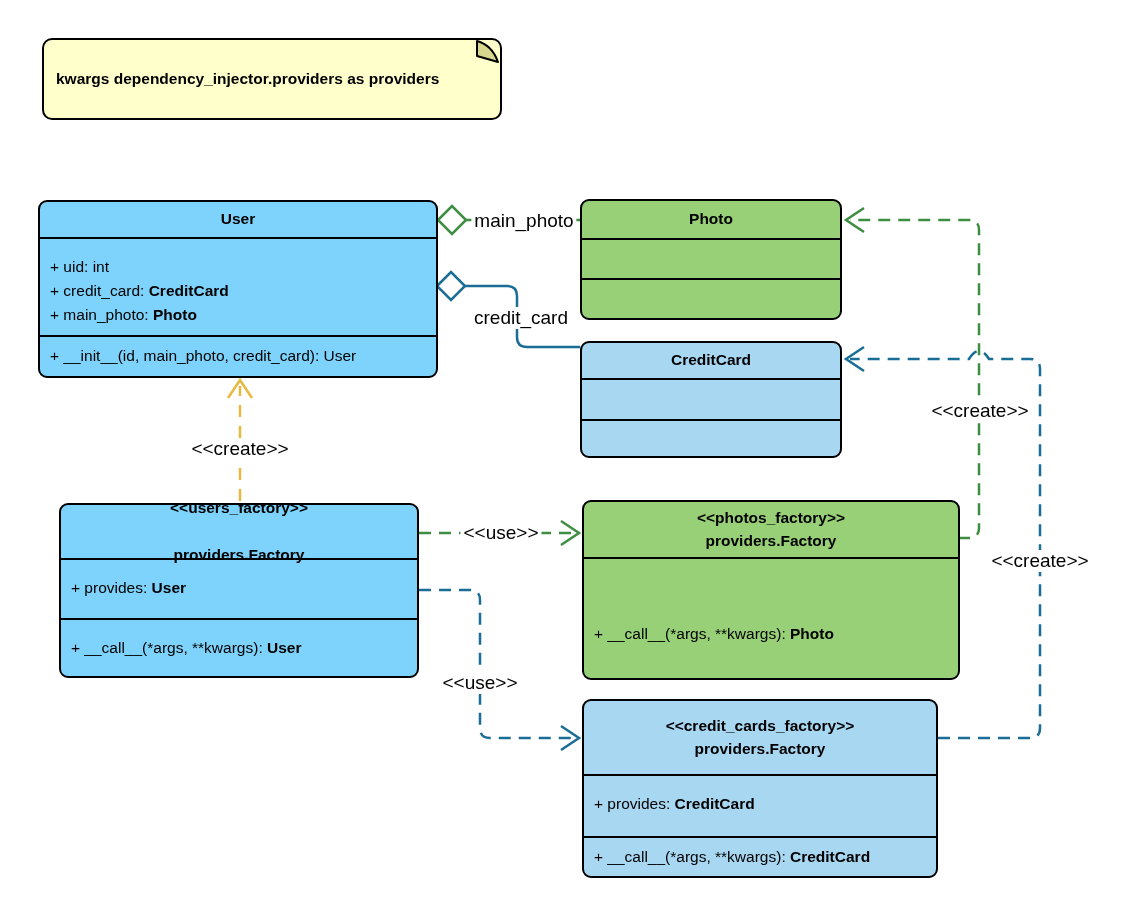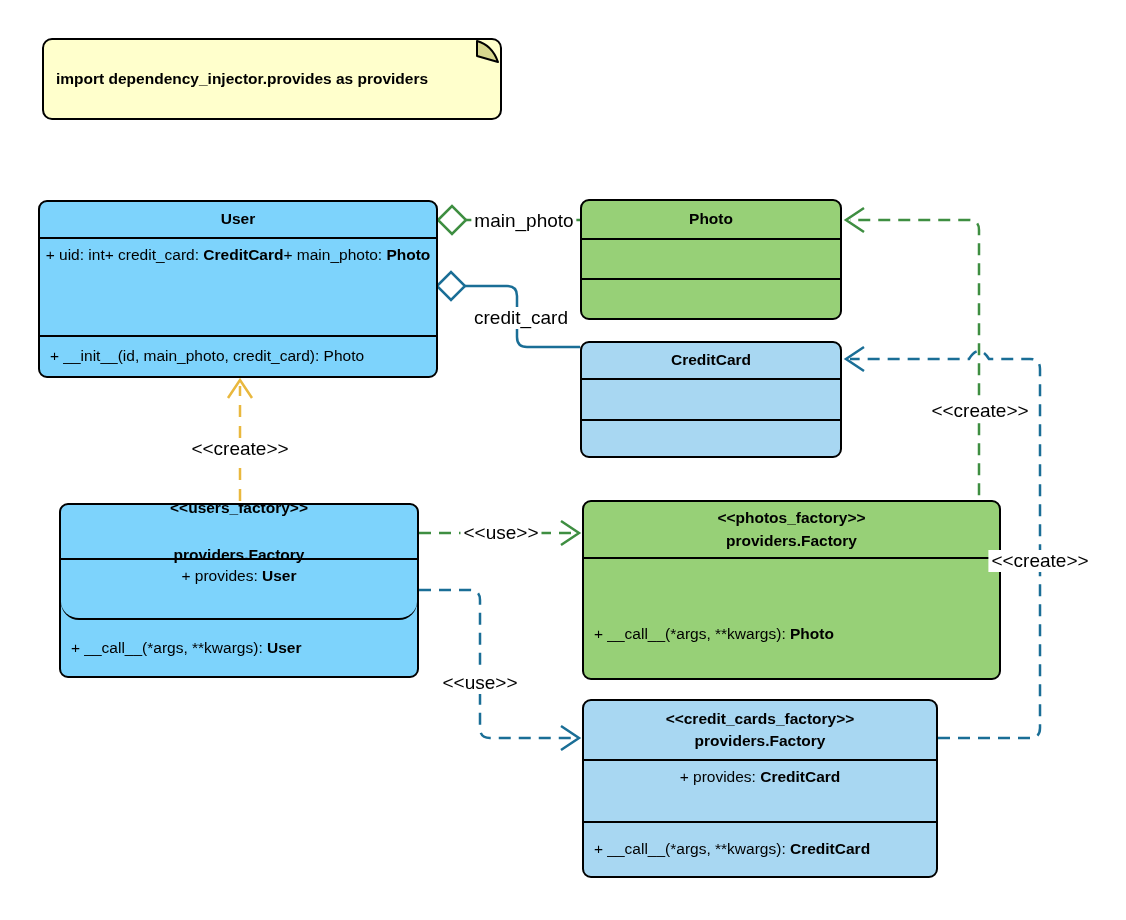--- a/index.html
+++ b/index.html
@@ -24,22 +24,22 @@
     position:absolute; border:2px solid #000; border-radius:9px;
     display:flex; flex-direction:column; overflow:hidden;
   }
   .uml-class .head {
     border-bottom:2px solid #000;
     display:flex; flex-direction:column; align-items:center; justify-content:center;
     font-weight:bold; font-size:15.5px; line-height:1.45; text-align:center;
   }
   .uml-class .attrs {
     border-bottom:2px solid #000;
-    display:flex; flex-direction:row; justify-content:center;
-    padding:4px 10px; font-size:15.5px; line-height:1.55;
+    display:flex; flex-direction:column; justify-content:flex-start;
+    padding:16px 10px; font-size:15.5px; line-height:1.55;
   }
   .uml-class .meths {
     flex:1; display:flex; flex-direction:column; justify-content:center;
     padding:4px 10px; font-size:15.5px; line-height:1.55;
   }
   .yellow { background:#7dd3fc; }
   .green  { background:#97D077; }
   .blue   { background:#A8D7F2; }
   .mline { white-space:nowrap; }
   .mb { font-weight:bold; }
@@ -49,26 +49,26 @@
   #cls-user .head      { height:37px; }
   #cls-user .attrs     { height:98px; }
   #cls-photo           { left:580px; top:199px; width:262px; height:121px; }
   #cls-photo .head     { height:39px; }
   #cls-photo .attrs    { height:40px; }
   #cls-creditcard      { left:580px; top:341px; width:262px; height:117px; }
   #cls-creditcard .head  { height:37px; }
   #cls-creditcard .attrs { height:41px; }
   #cls-users-factory          { left:59px;  top:503px; width:360px; height:175px; }
   #cls-users-factory .head    { height:55px;gap:24px; }
-  #cls-users-factory .attrs   { height:60px;border-radius:18px; }
-  #cls-photos-factory         { left:582px; top:500px; width:419px; height:180px;gap:32px; }
+  #cls-users-factory .attrs   { height:60px; }
+  #cls-photos-factory         { left:582px; top:500px; width:378px; height:180px;gap:32px; }
   #cls-photos-factory .head   { height:57px; }
   #cls-photos-factory .attrs  { height:61px; }
   #cls-cc-factory             { left:582px; top:699px; width:356px; height:179px; }
-  #cls-cc-factory .head       { height:60px; }
+  #cls-cc-factory .head       { height:75px; }
   #cls-cc-factory .attrs      { height:62px; }
 
   
   .edge-label {
     position:absolute; transform:translate(-50%,-50%);
     background:#fff; padding:0 3px; font-size:19px; white-space:nowrap;
   }
   #lbl-main-photo   { left:524px;  top:221px; }
   #lbl-credit-card  { left:521px;  top:318px; }
   #lbl-create-user  { left:240px;  top:449px; }
@@ -98,37 +98,37 @@
   <path d="M561,726 L579,738 L561,750" stroke="#1A6E96" stroke-width="2.5" fill="none"></path>
 
   <path d="M938,538 L969,538 Q979,538 979,528 L979,230 Q979,220 969,220 L850,220" stroke="#3E8E41" stroke-width="2.5" fill="none" stroke-dasharray="12 8"></path>
   <path d="M864,208 L846,220 L864,232" stroke="#3E8E41" stroke-width="2.5" fill="none"></path>
 
   <path d="M938,738 L1030,738 Q1040,738 1040,728 L1040,369 Q1040,359 1030,359 L989,359 Q979,343 969,359 L850,359" stroke="#1A6E96" stroke-width="2.5" fill="none" stroke-dasharray="12 8"></path>
   <path d="M864,347 L846,359 L864,371" stroke="#1A6E96" stroke-width="2.5" fill="none"></path>
 </svg>
 
 <div class="note">
-  <span>import dependency_injector.provides as providers</span>
+  <span>kwargs dependency_injector.providers as providers</span>
   <svg class="fold" width="26" height="26" viewBox="0 0 26 26">
     <path d="M2 2 Q17 6 23 23 L2 17 Z" fill="#D6D68E" stroke="#000" stroke-width="2" stroke-linejoin="round"></path>
   </svg>
 </div>
 
 <div id="cls-user" class="uml-class yellow">
   <div class="head">
     <span>User</span>
   </div>
   <div class="attrs">
     <div class="mline"><span>+ uid: int</span><span class="mb"></span></div>
     <div class="mline"><span>+ credit_card: </span><span class="mb">CreditCard</span></div>
     <div class="mline"><span>+ main_photo: </span><span class="mb">Photo</span></div>
   </div>
   <div class="meths">
-    <div class="mline"><span>+ __init__(id, main_photo, credit_card): Photo</span><span class="mb"></span></div>
+    <div class="mline"><span>+ __init__(id, main_photo, credit_card): User</span><span class="mb"></span></div>
   </div>
 </div>
 
 <div id="cls-photo" class="uml-class green">
   <div class="head">
     <span>Photo</span>
   </div>
   <div class="attrs"></div>
   <div class="meths"></div>
 </div>

